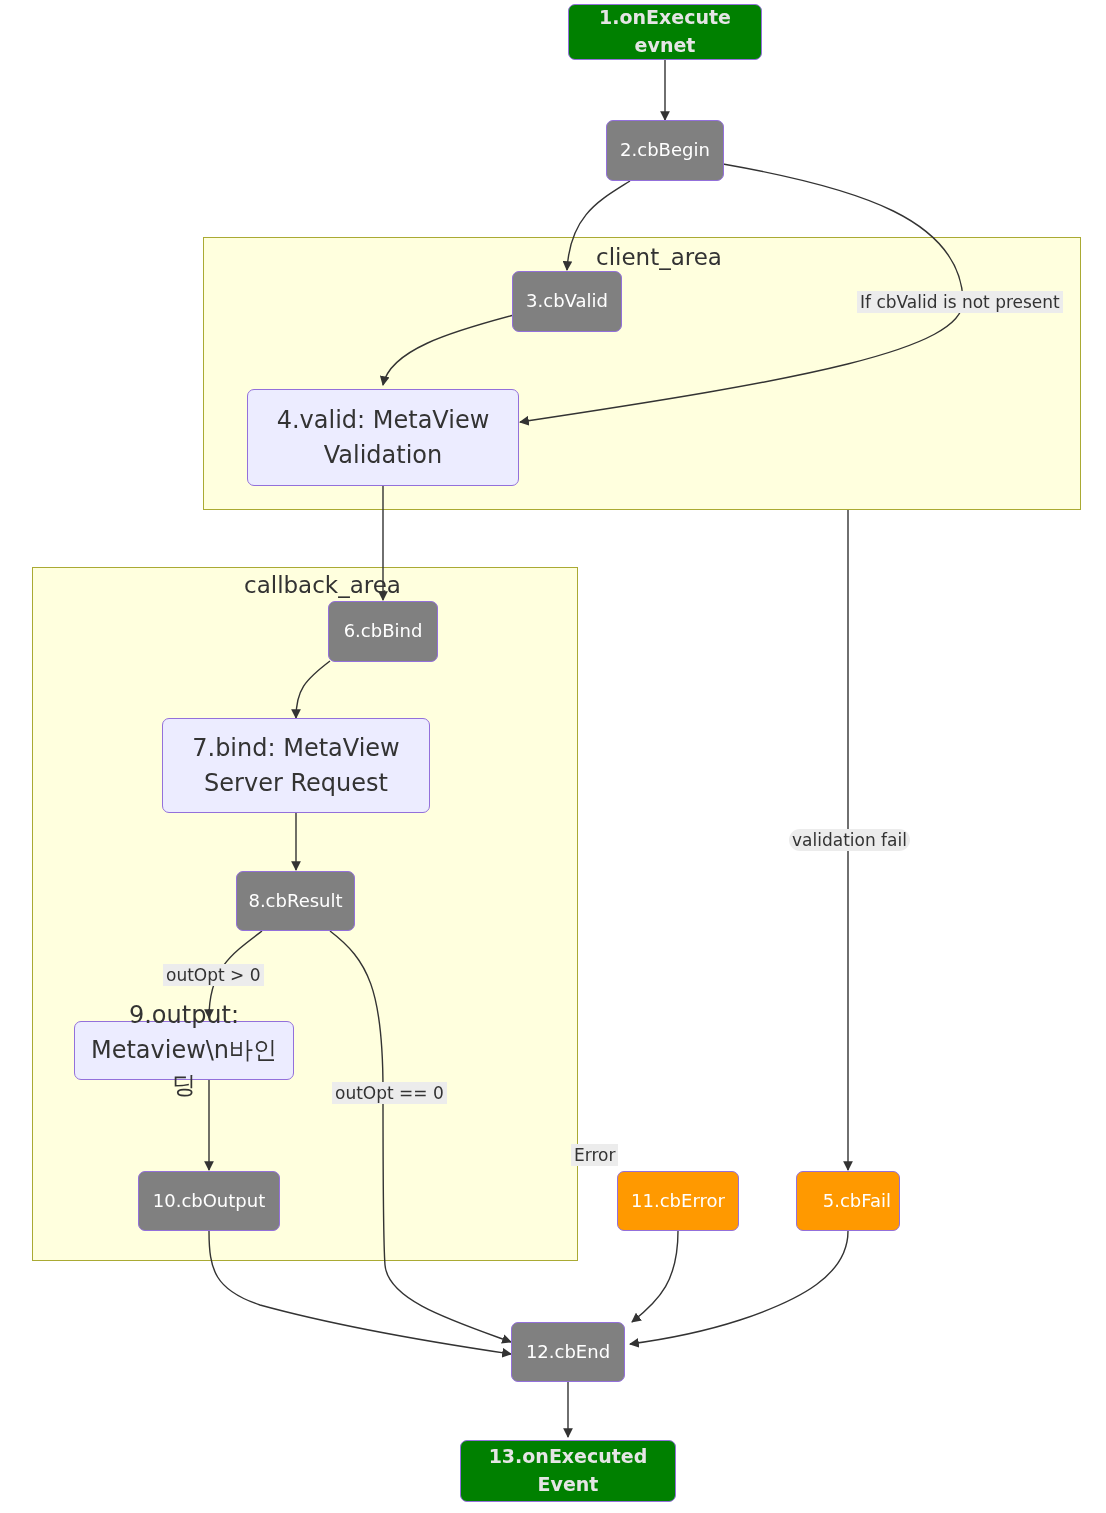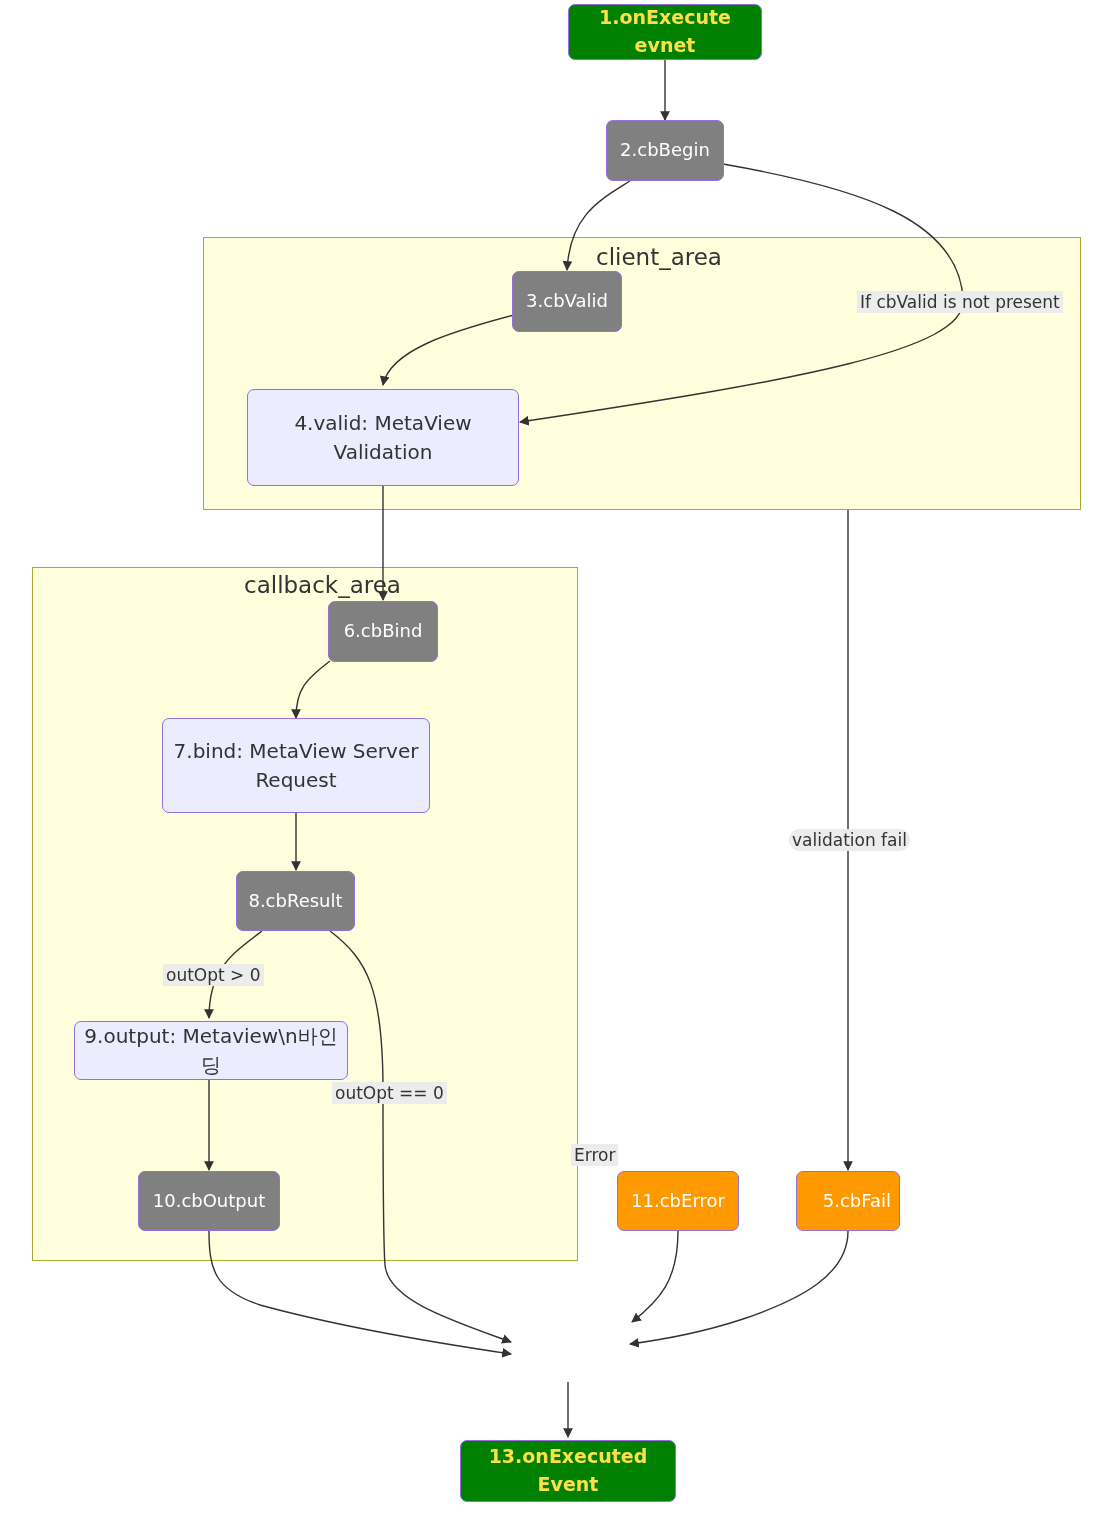--- a/index.html
+++ b/index.html
@@ -29,23 +29,23 @@
     border:1.4px solid #9370db;
     border-radius:7px;
     display:flex;
     align-items:center;
     justify-content:center;
     text-align:center;
     line-height:1.45;
     padding:4px 8px;
   }
   .node-gray{background:#808080;color:#ffffff;font-size:18px;}
-  .node-green{background:#008000;color:#fde047;font-size:19px;font-weight:bold;}
+  .node-green{background:#008000;color:#e5e5e5;font-size:19px;font-weight:bold;}
   .node-orange{background:#ff9900;color:#ffffff;font-size:18px;}
-  .node-lav{background:#ececff;color:#333333;font-size:20px;}
+  .node-lav{background:#ececff;color:#333333;font-size:24px;}
 
   .edge-label{
     position:absolute;
     background:#ececec;
     color:#333333;
     font-size:17px;
     line-height:1.2;
     padding:1px 3px;
     white-space:nowrap;
   }
@@ -127,36 +127,39 @@
   </div>
 
   <div class="node node-lav" style="left:162px;top:718px;width:268px;height:95px;">
     <span>7.bind: MetaView Server Request</span>
   </div>
 
   <div class="node node-gray" style="left:236px;top:871px;width:119px;height:60px;">
     <span>8.cbResult</span>
   </div>
 
-  <div class="node node-lav" style="left:74px;top:1021px;width:274px;height:59px;">
+  <div class="node node-lav" style="left:74px;top:1021px;width:220px;height:59px;">
     <span>9.output: Metaview\n바인딩</span>
   </div>
 
   <div class="node node-gray" style="left:138px;top:1171px;width:142px;height:60px;">
     <span>10.cbOutput</span>
   </div>
 
   <div class="node node-orange" style="left:617px;top:1171px;width:122px;height:60px;">
     <span>11.cbError</span>
   </div>
 
   <div class="node node-orange" style="left:796px;top:1171px;width:104px;height:60px;justify-content:flex-end;">
     <span>5.cbFail</span>
   </div>
 
+  <div class="node node-gray" style="left:511px;top:1322px;width:114px;height:60px;">
+    <span>12.cbEnd</span>
+  </div>
 
   <div class="node node-green" style="left:460px;top:1440px;width:216px;height:62px;">
     <span>13.onExecuted Event</span>
   </div>
 
   <div class="edge-label" style="left:857px;top:291px;">If cbValid is not present</div>
 
   <div class="edge-label" style="left:789px;top:829px;border-radius:11px;">validation fail</div>
 
   <div class="edge-label" style="left:163px;top:964px;">outOpt &gt; 0</div>

